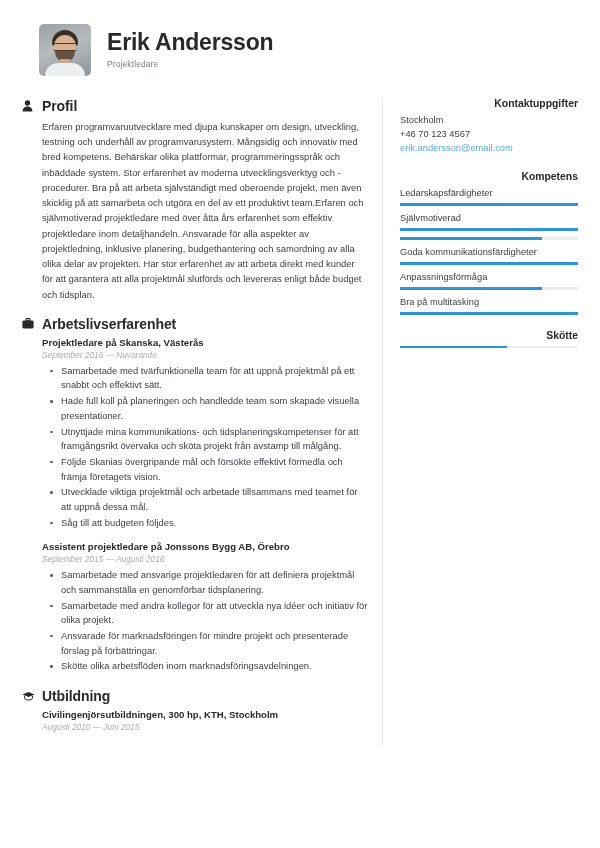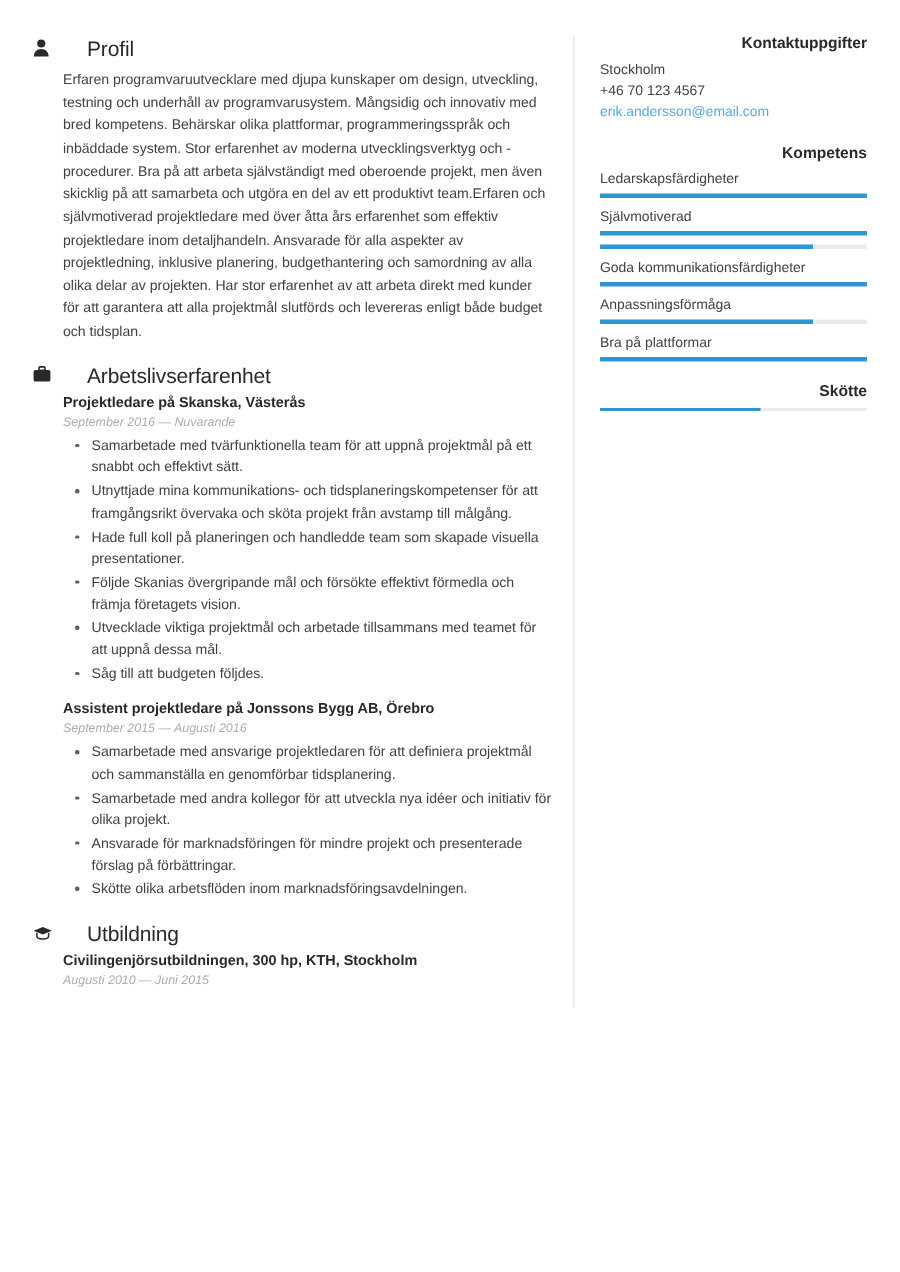--- a/index.html
+++ b/index.html
@@ -136,23 +136,23 @@
     width: 14px;
     flex: 0 0 14px;
     display: flex;
     justify-content: flex-start;
     align-items: center;
     color: #27292b;
   }
   .section-icon svg { display: block; }
   .section-title {
     font-size: 14px;
-    font-weight: normal;
-    color: #27292b;
-    margin-left: 22px;
+    font-weight: bold;
+    color: #27292b;
+    margin-left: 6px;
     letter-spacing: -0.1px;
   }
   .section-body { padding-left: 20px; }
 
   .paragraph {
     font-size: 9.4px;
     line-height: 1.62;
     color: #3d4246;
     text-align: left;
   }
@@ -231,20 +231,34 @@
   .bar-fill {
     height: 100%;
     background: #2e96d2;
   }
 </style>
 </head>
 <body>
 
 <div class="page">
 
+  <div class="header">
+    <div class="photo">
+      <div class="hair"></div>
+      <div class="face"></div>
+      <div class="glasses"></div>
+      <div class="beard"></div>
+      <div class="neck"></div>
+      <div class="shirt"></div>
+    </div>
+    <div class="name-block">
+      <div class="name">Erik Andersson</div>
+      <div class="job-title">Projektledare</div>
+    </div>
+  </div>
 
   <div class="columns">
 
     <div class="col-main">
 
       <div class="section">
         <div class="section-head">
           <span class="section-icon">
             <svg width="11" height="12" viewBox="0 0 11 12">
               <circle cx="5.5" cy="3" r="2.7" fill="currentColor"></circle>
@@ -268,22 +282,22 @@
           </span>
           <span class="section-title">Arbetslivserfarenhet</span>
         </div>
         <div class="section-body">
 
           <div class="entry">
             <div class="entry-title">Projektledare på Skanska, Västerås</div>
             <div class="entry-date">September 2016 — Nuvarande</div>
             <ul class="bullets">
               <li>Samarbetade med tvärfunktionella team för att uppnå projektmål på ett snabbt och effektivt sätt.</li>
+              <li>Hade full koll på planeringen och handledde team som skapade visuella presentationer.</li>
               <li>Utnyttjade mina kommunikations- och tidsplaneringskompetenser för att framgångsrikt övervaka och sköta projekt från avstamp till målgång.</li>
-              <li>Hade full koll på planeringen och handledde team som skapade visuella presentationer.</li>
               <li>Följde Skanias övergripande mål och försökte effektivt förmedla och främja företagets vision.</li>
               <li>Utvecklade viktiga projektmål och arbetade tillsammans med teamet för att uppnå dessa mål.</li>
               <li>Såg till att budgeten följdes.</li>
             </ul>
           </div>
 
           <div class="entry">
             <div class="entry-title">Assistent projektledare på Jonssons Bygg AB, Örebro</div>
             <div class="entry-date">September 2015 — Augusti 2016</div>
             <ul class="bullets">
@@ -354,21 +368,21 @@
             <div class="bar-fill" style="width: 100%; background: rgb(46, 150, 210);"></div>
           </div>
         </div>
         <div class="skill">
           <div class="skill-label">Anpassningsförmåga</div>
           <div class="bar-track" style="background: rgb(233, 235, 236);">
             <div class="bar-fill" style="width: 80%; background: rgb(46, 150, 210);"></div>
           </div>
         </div>
         <div class="skill">
-          <div class="skill-label">Bra på plattformar</div>
+          <div class="skill-label">Bra på multitasking</div>
           <div class="bar-track" style="background: rgb(233, 235, 236);">
             <div class="bar-fill" style="width: 100%; background: rgb(46, 150, 210);"></div>
           </div>
         </div>
       </div>
 
       <div class="side-section">
         <div class="side-title">Skötte</div>
         <div class="skill">
           <div class="bar-track" style="background: rgb(233, 235, 236);">

